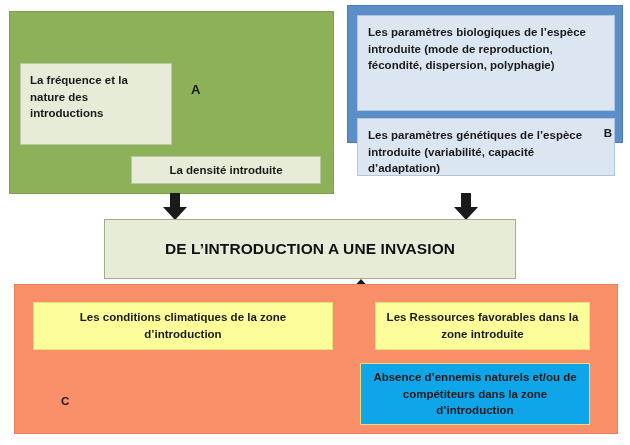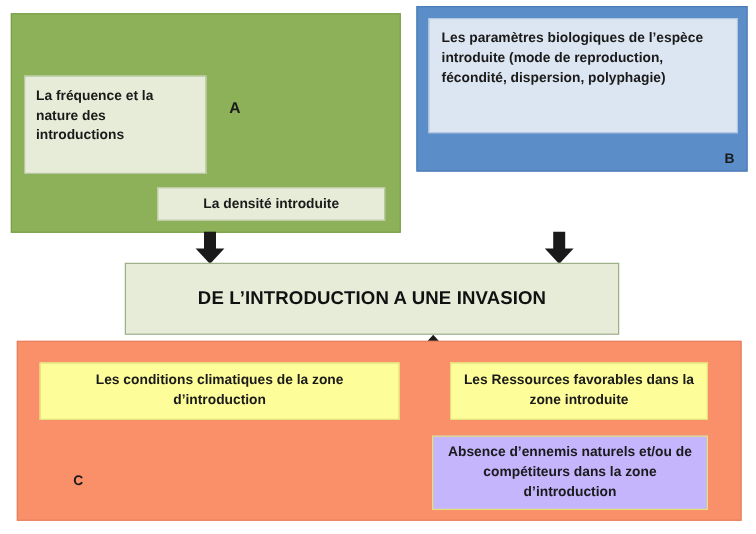--- a/index.html
+++ b/index.html
@@ -194,21 +194,21 @@
     color: #1a1a1a;
     line-height: 1.45;
     padding: 2px 6px;
   }
   .box-ennemis {
     position: absolute;
     left: 345px;
     top: 78px;
     width: 230px;
     height: 62px;
-    background: #c4b5fd;
+    background: #0ea5e9;
     border: 1px solid #e4e07a;
     box-sizing: border-box;
     display: flex;
     align-items: center;
     justify-content: center;
     text-align: center;
     font-size: 11.5px;
     font-weight: bold;
     color: #1a1a1a;
     line-height: 1.45;
@@ -239,20 +239,23 @@
     </div>
     <div class="label-a">A</div>
     <div class="box-densite">
       <span>La densité introduite</span>
     </div>
   </div>
 
   <div class="group-b">
     <div class="box-bio">
       <span>Les paramètres biologiques de l’espèce introduite (mode de reproduction, fécondité, dispersion, polyphagie)</span>
+    </div>
+    <div class="box-gen">
+      <span>Les paramètres génétiques de l’espèce introduite (variabilité, capacité d’adaptation)</span>
     </div>
     <div class="label-b">B</div>
   </div>
 
   <svg class="arrow" style="left:160px; top:193px; width:30px; height:28px;" viewBox="0 0 30 28">
     <polygon points="10,0 20,0 20,14 27,14 15,27 3,14 10,14" fill="#1a1a1a"></polygon>
   </svg>
   <svg class="arrow" style="left:451px; top:193px; width:30px; height:28px;" viewBox="0 0 30 28">
     <polygon points="10,0 20,0 20,14 27,14 15,27 3,14 10,14" fill="#1a1a1a"></polygon>
   </svg>

